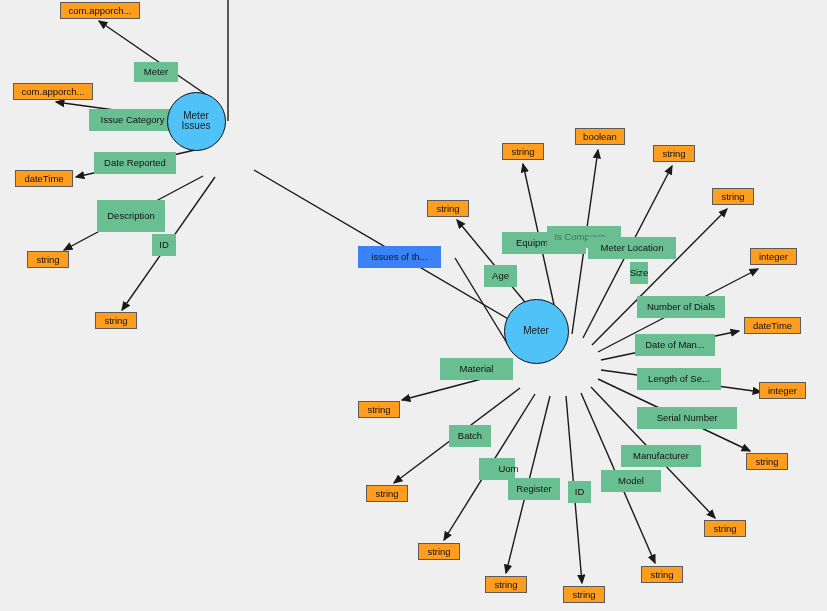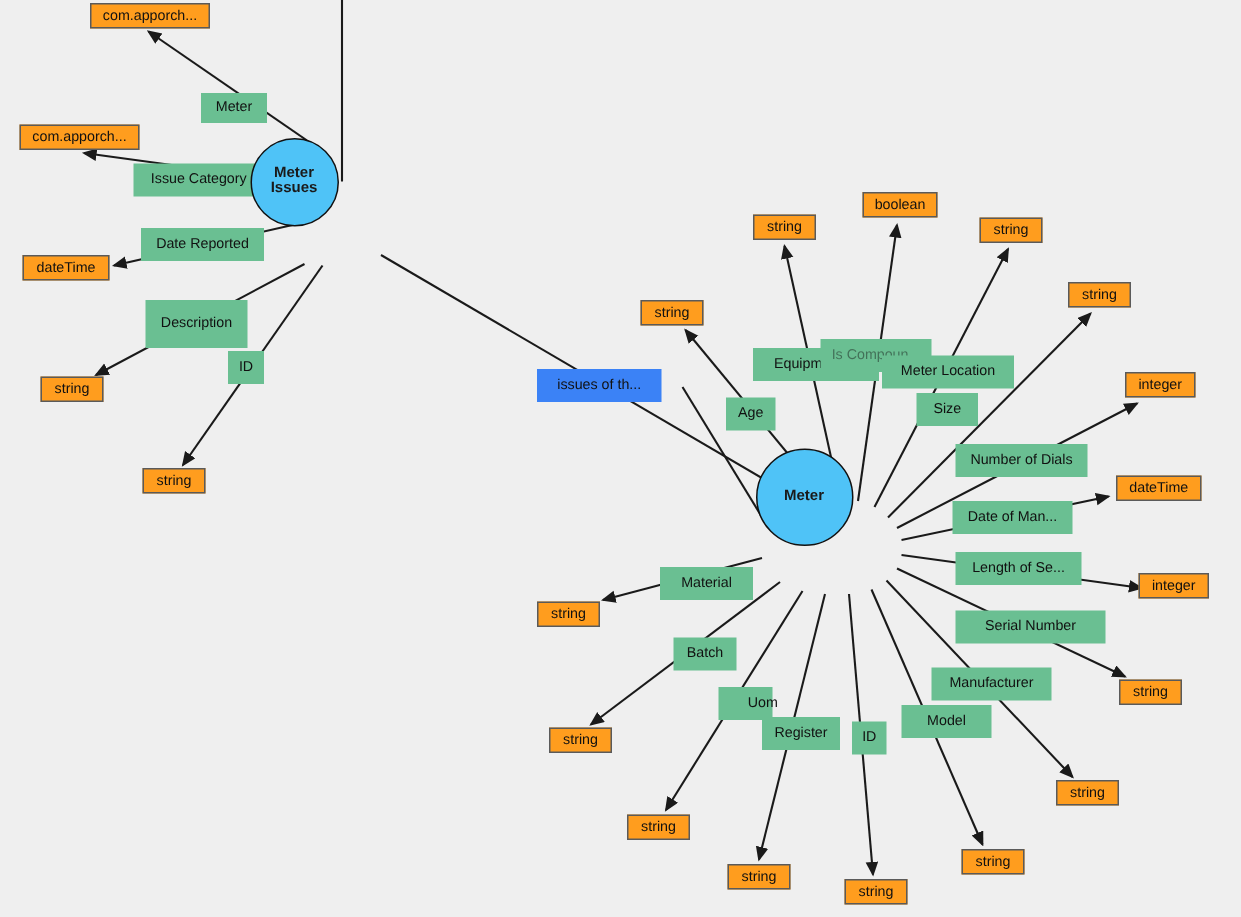--- a/index.html
+++ b/index.html
@@ -16,21 +16,20 @@
   .node-circle{
     position:absolute;
     border-radius:50%;
     background:#4FC3F7;
     border:1.4px solid #111;
     box-sizing:border-box;
     display:flex;align-items:center;justify-content:center;
     font-size:10px;color:#1a1a1a;
     text-align:center;
     line-height:1.05;
-    font-weight:bold;
   }
   .lbl{
     position:absolute;
     box-sizing:border-box;
     display:flex;align-items:center;justify-content:center;
     font-size:9.5px;
     color:#111;
     white-space:nowrap;
     padding:0 6px;
     line-height:1;
@@ -95,21 +94,21 @@
       <div class="lbl blue" style="left: 358px; top: 246px; width: 83px; height: 22px;">issues of th...</div>
       <div class="lbl orange" style="left: 427px; top: 200px; width: 42px; height: 17px;">string</div>
       <div class="lbl green" style="left: 484px; top: 265px; width: 33px; height: 22px;">Age</div>
       <div class="lbl orange" style="left: 502px; top: 143px; width: 42px; height: 17px;">string</div>
       <div class="lbl green" style="left: 502px; top: 232px; width: 84px; height: 22px;">Equipment ...</div>
       <div class="lbl orange" style="left: 575px; top: 128px; width: 50px; height: 17px;">boolean</div>
       <div class="lbl green faded clipped" style="left: 547px; top: 226px; width: 74px; height: 22px;">Is Compoun...</div>
       <div class="lbl orange" style="left: 653px; top: 145px; width: 42px; height: 17px;">string</div>
       <div class="lbl green" style="left: 588px; top: 237px; width: 88px; height: 22px;">Meter Location</div>
       <div class="lbl orange" style="left: 712px; top: 188px; width: 42px; height: 17px;">string</div>
-      <div class="lbl green" style="left: 611px; top: 262px; width: 41px; height: 22px;">Size</div>
+      <div class="lbl green" style="left: 630px; top: 262px; width: 18px; height: 22px;">Size</div>
       <div class="lbl orange" style="left: 750px; top: 248px; width: 47px; height: 17px;">integer</div>
       <div class="lbl green" style="left: 637px; top: 296px; width: 88px; height: 22px;">Number of Dials</div>
       <div class="lbl orange" style="left: 744px; top: 317px; width: 57px; height: 17px;">dateTime</div>
       <div class="lbl green" style="left: 635px; top: 334px; width: 80px; height: 22px;">Date of Man...</div>
       <div class="lbl orange" style="left: 759px; top: 382px; width: 47px; height: 17px;">integer</div>
       <div class="lbl green" style="left: 637px; top: 368px; width: 84px; height: 22px;">Length of Se...</div>
       <div class="lbl orange" style="left: 746px; top: 453px; width: 42px; height: 17px;">string</div>
       <div class="lbl green" style="left: 637px; top: 407px; width: 100px; height: 22px;">Serial Number</div>
       <div class="lbl orange" style="left: 704px; top: 520px; width: 42px; height: 17px;">string</div>
       <div class="lbl green" style="left: 621px; top: 445px; width: 80px; height: 22px;">Manufacturer</div>
@@ -117,19 +116,19 @@
       <div class="lbl green" style="left: 601px; top: 470px; width: 60px; height: 22px;">Model</div>
       <div class="lbl orange" style="left: 563px; top: 586px; width: 42px; height: 17px;">string</div>
       <div class="lbl green" style="left: 568px; top: 481px; width: 23px; height: 22px;">ID</div>
       <div class="lbl orange" style="left: 485px; top: 576px; width: 42px; height: 17px;">string</div>
       <div class="lbl green" style="left: 508px; top: 478px; width: 52px; height: 22px;">Register</div>
       <div class="lbl orange" style="left: 418px; top: 543px; width: 42px; height: 17px;">string</div>
       <div class="lbl green" style="left: 479px; top: 458px; width: 36px; height: 22px; padding-left: 29px;">Uom</div>
       <div class="lbl orange" style="left: 366px; top: 485px; width: 42px; height: 17px;">string</div>
       <div class="lbl green" style="left: 449px; top: 425px; width: 42px; height: 22px;">Batch</div>
       <div class="lbl orange" style="left: 358px; top: 401px; width: 42px; height: 17px;">string</div>
-      <div class="lbl green" style="left: 440px; top: 378px; width: 62px; height: 22px;">Material</div>
+      <div class="lbl green" style="left: 440px; top: 358px; width: 73px; height: 22px;">Material</div>
     </div>
   <div id="node-layer">
       <div class="node-circle" style="left: 166.5px; top: 91.5px; width: 59px; height: 59px;">Meter Issues</div>
       <div class="node-circle" style="left: 503.5px; top: 298.5px; width: 65px; height: 65px;">Meter</div>
     </div>
 </div>
 
 </body></html>

